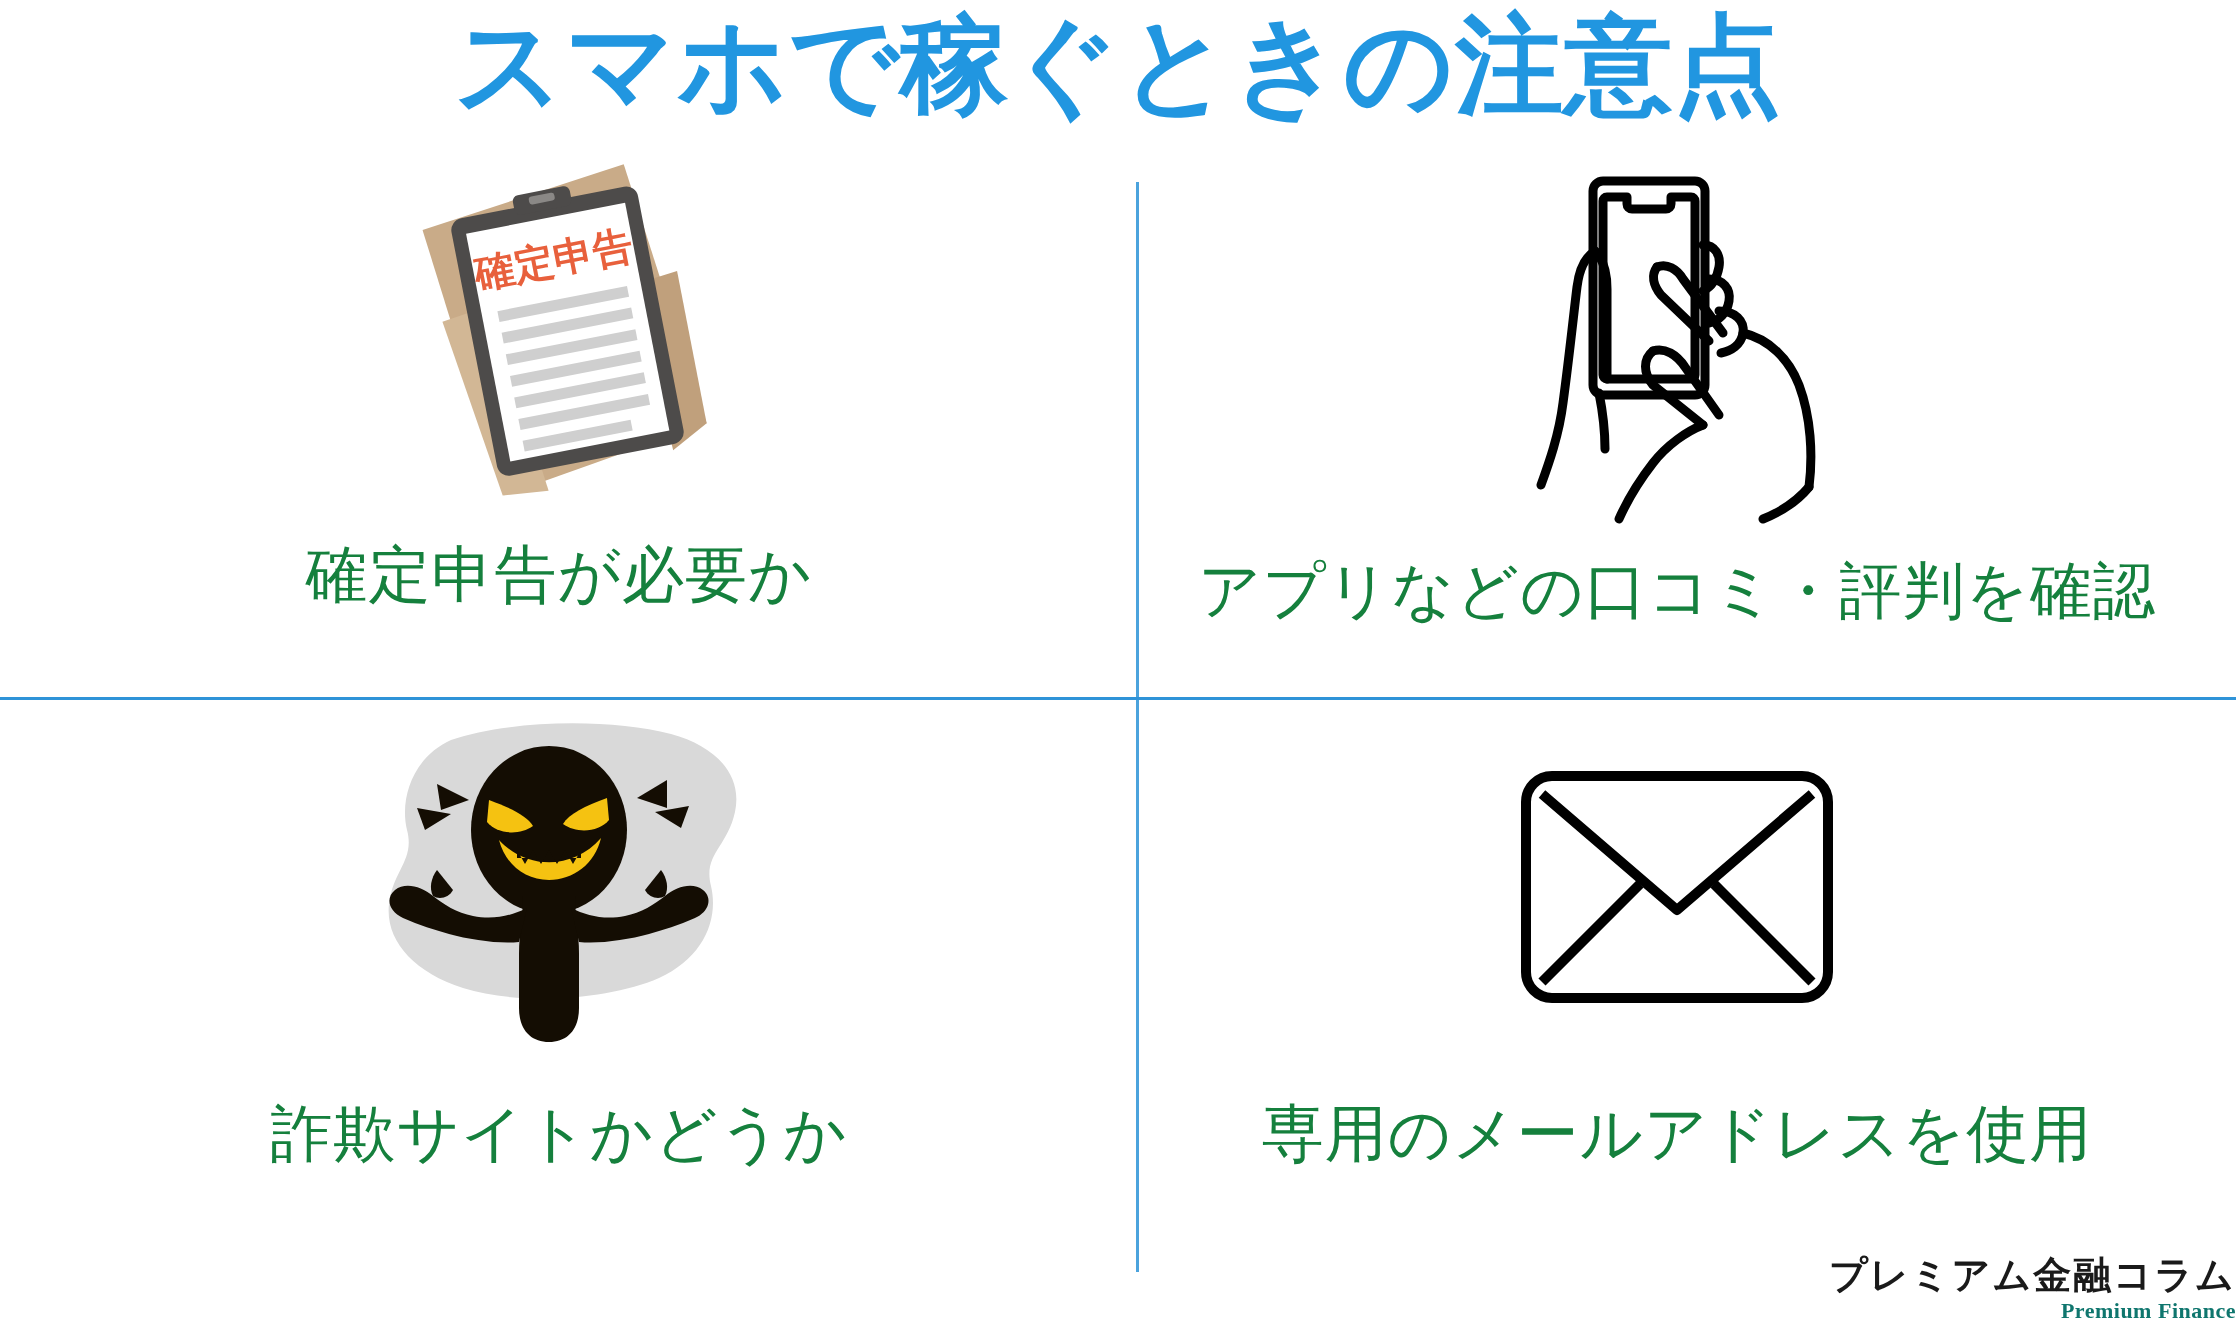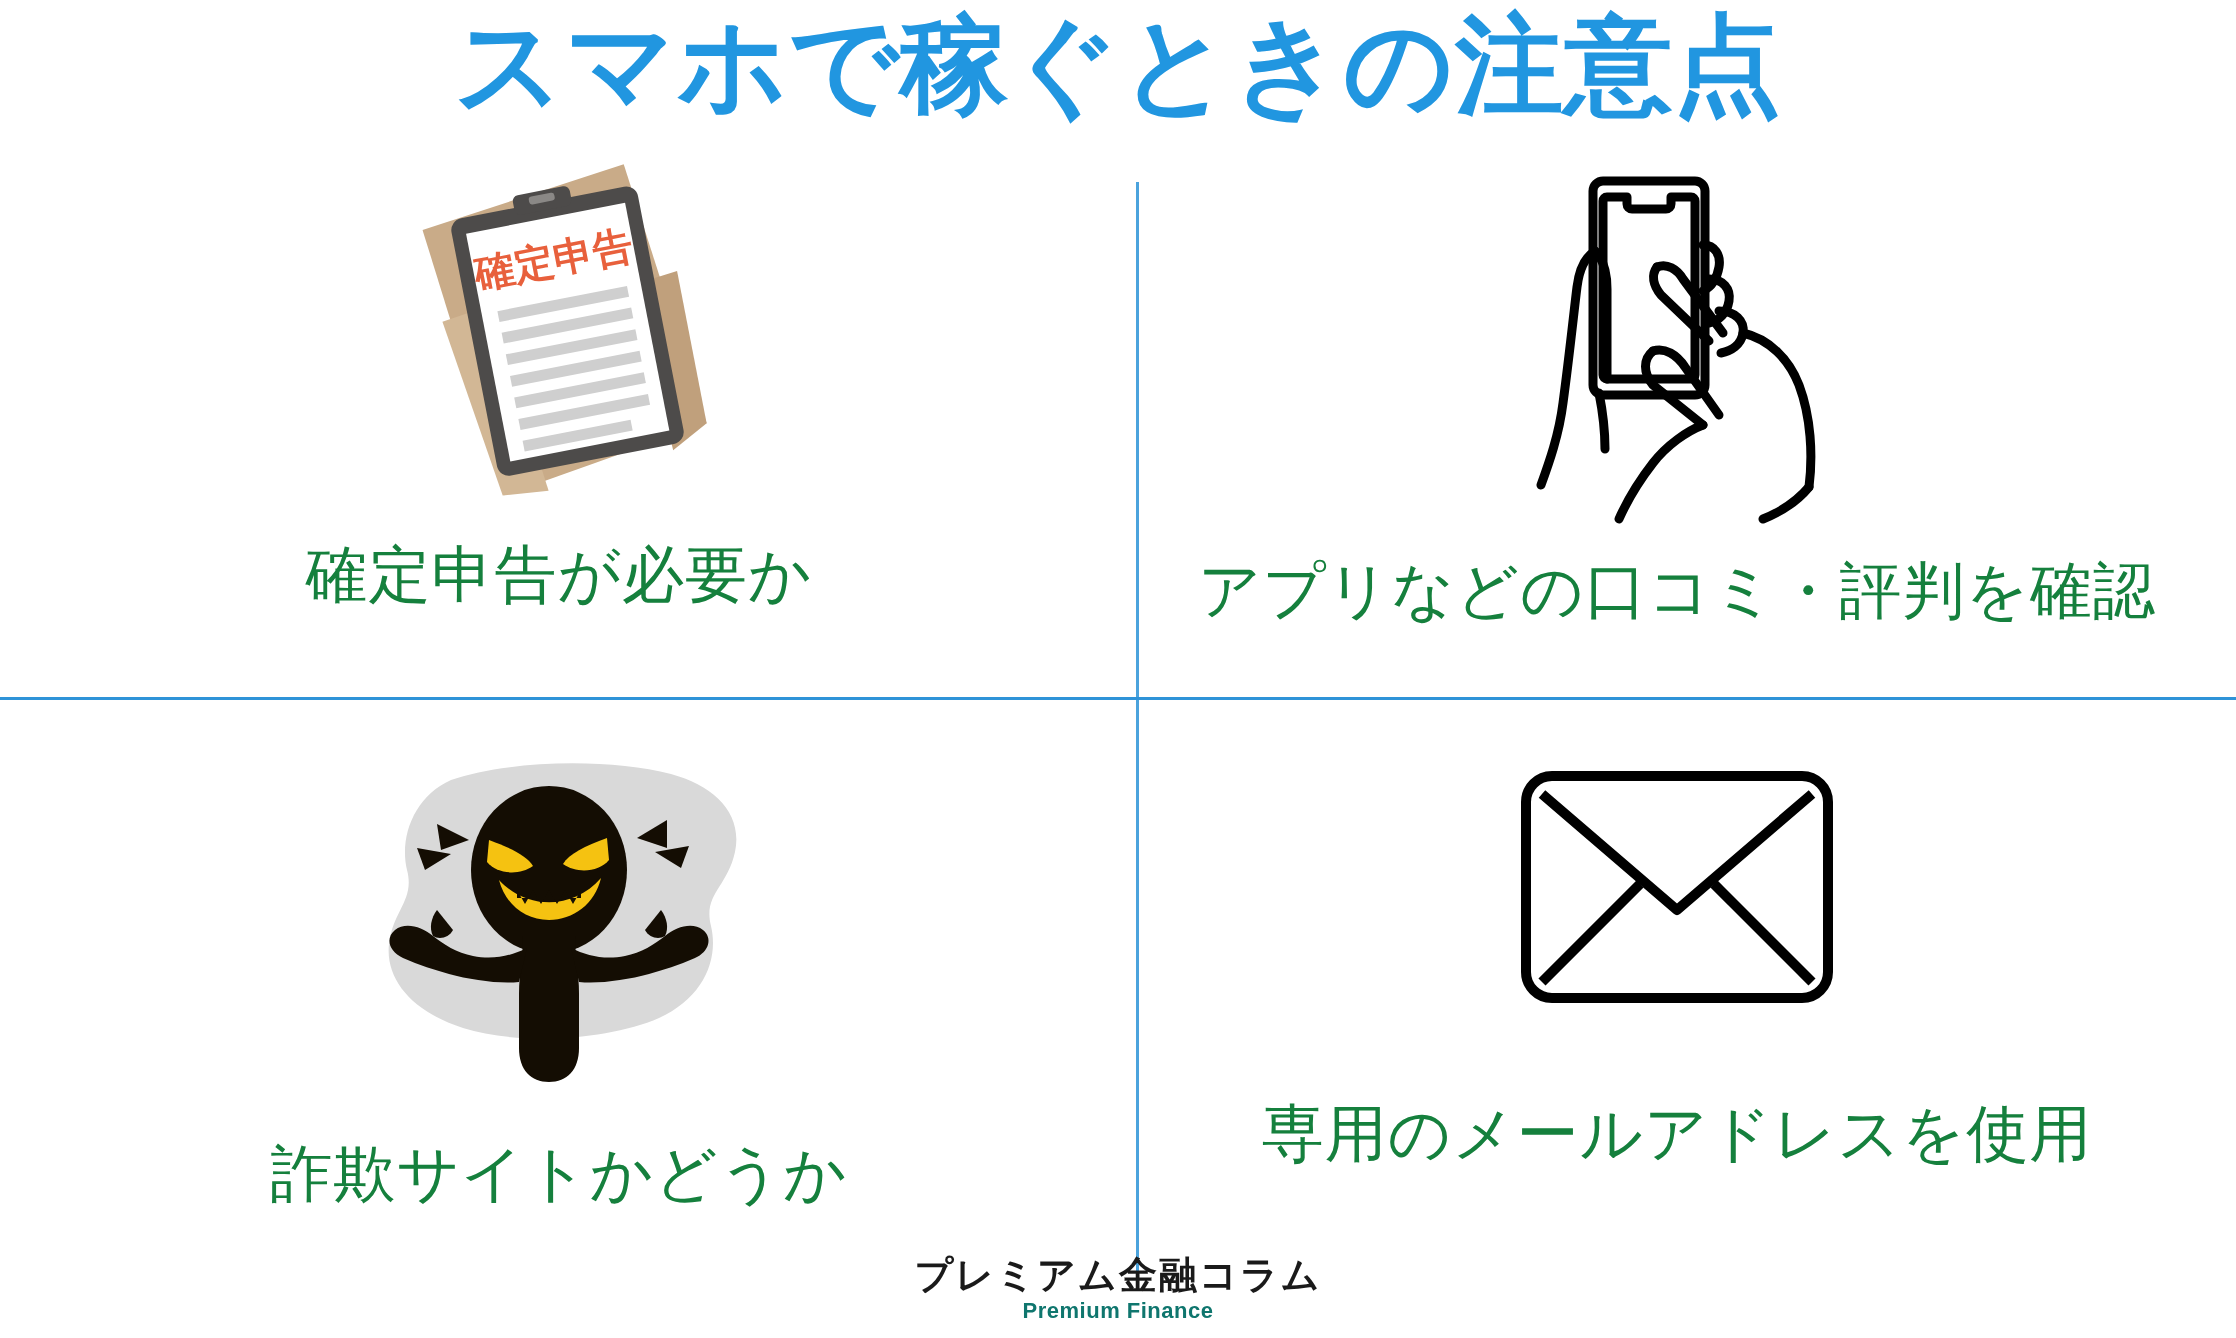--- a/index.html
+++ b/index.html
@@ -46,21 +46,21 @@
   .cell {
     position:absolute;
     width:1118px; height:545px;
     display:flex;
     flex-direction:column;
     align-items:center;
     justify-content:flex-start;
   }
   .cell-tl { left:0;     top:0; }
   .cell-tr { left:1118px; top:0; }
-  .cell-bl { left:0;     top:550px;justify-content:center; }
+  .cell-bl { left:0;     top:550px; }
   .cell-br { left:1118px; top:550px; }
 
   .icon-box {
     height:390px;
     display:flex;
     align-items:center;
     justify-content:center;
   }
   .cell-bl .icon-box, .cell-br .icon-box { height:375px; }
 
@@ -74,21 +74,22 @@
   .cell-tl .caption { margin-top:4px; }
   .cell-tr .caption { margin-top:20px; }
   .cell-bl .caption { margin-top:28px; }
   .cell-br .caption { margin-top:28px; }
 
   
   .footer {
     position:absolute;
     left:0; bottom:14px;
     width:2236px;
-    text-align:center;
+    text-align:right;
+    font-family:Liberation Serif, serif;
   }
   .footer-jp {
     font-size:38px;
     font-weight:bold;
     color:#1a1a1a;
     letter-spacing:2px;
     line-height:1.15;
   }
   .footer-en {
     font-size:22px;

